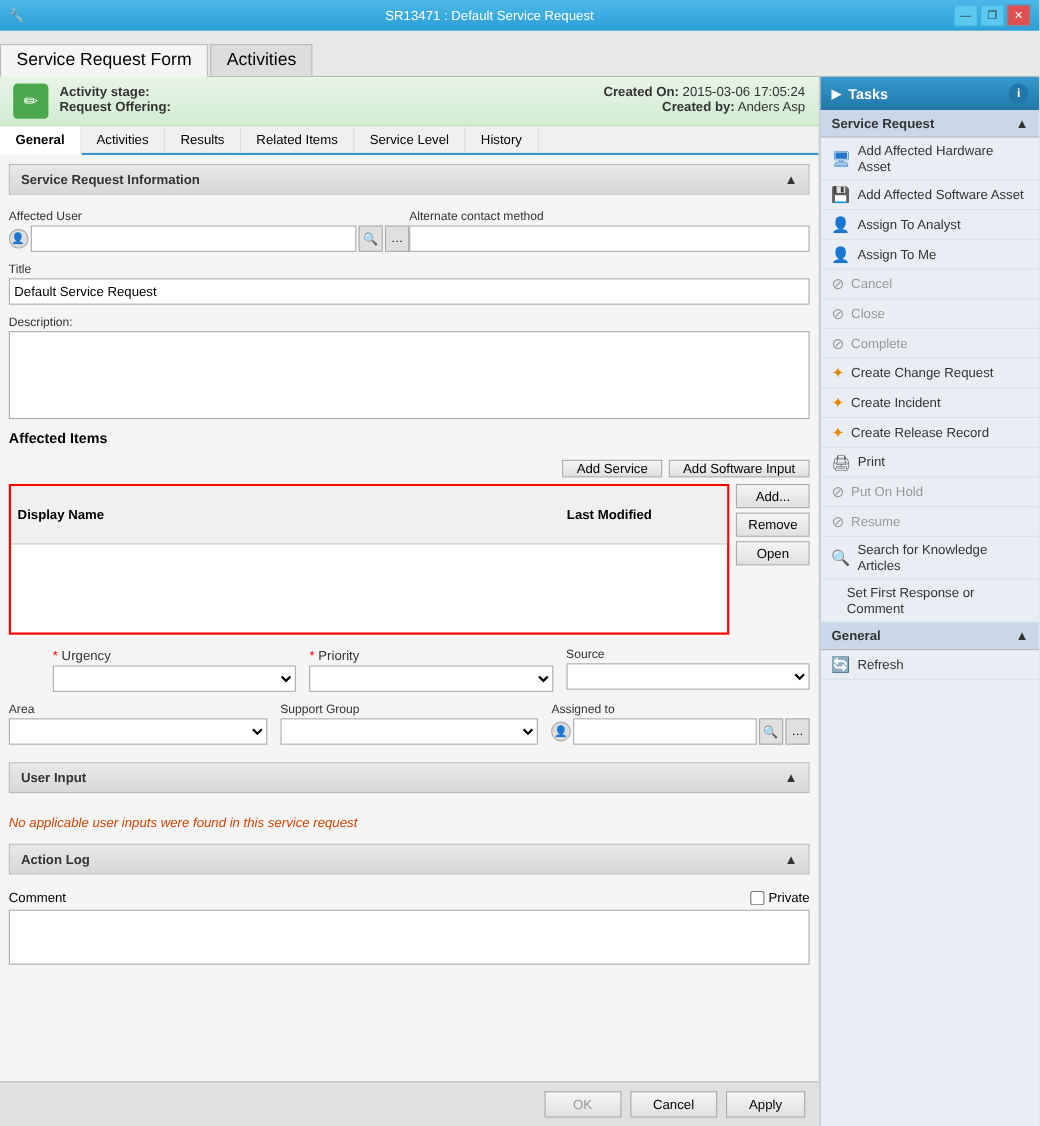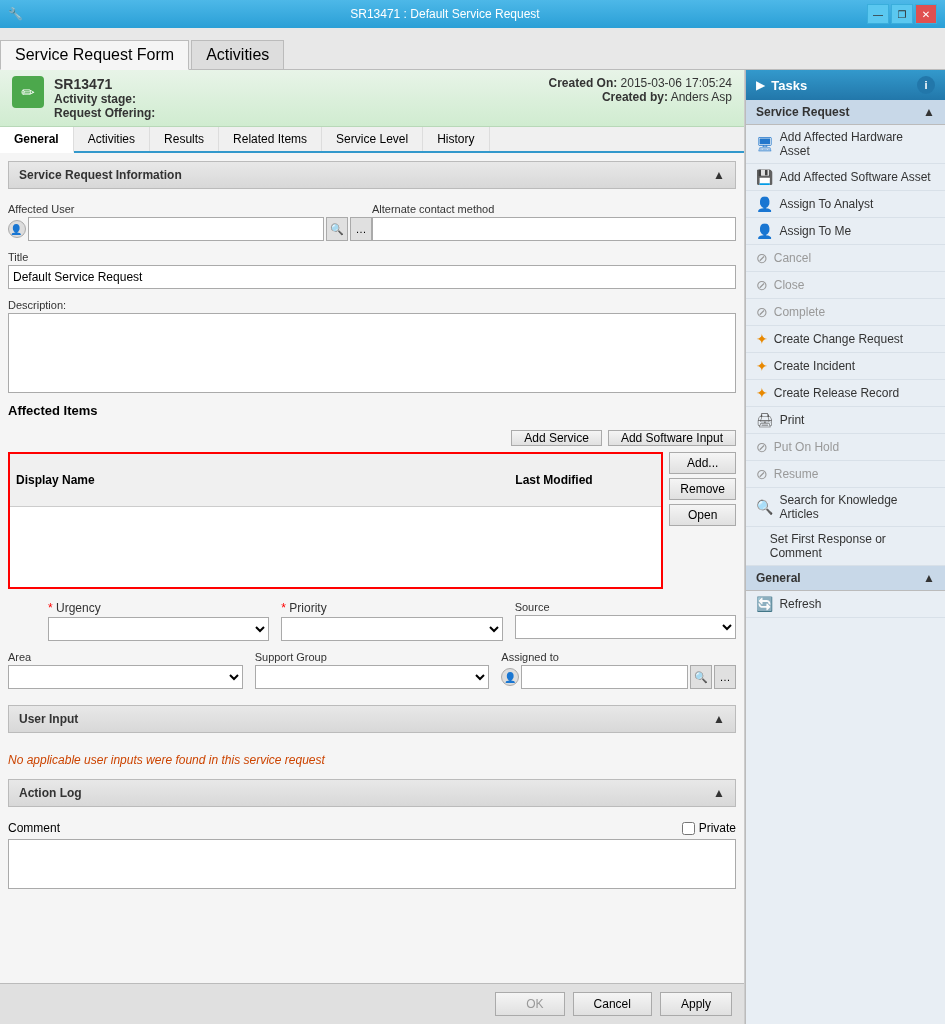--- a/index.html
+++ b/index.html
@@ -278,21 +278,20 @@
       justify-content: flex-end;
       gap: 8px;
     }
     .bottom-btn {
       padding: 4px 20px;
       border: 1px solid #aaa;
       background: linear-gradient(to bottom, #f5f5f5, #e0e0e0);
       cursor: pointer;
       font-size: 12px;
       min-width: 70px;
-      text-align: right;
     }
     .bottom-btn.disabled { color: #999; cursor: default; }
 
     
     .user-input-message {
       color: #cc4400;
       font-size: 12px;
       padding: 6px 0;
       font-style: italic;
     }
@@ -347,21 +346,20 @@
 
 <div class="main-container">
 
   <div class="left-panel">
 
     <div class="sr-header">
       <div class="sr-icon">
         <span class="sr-icon-pencil">✏</span>
       </div>
       <div class="sr-meta">
-        <div style="font-size:14px;font-weight:bold;color:#333;">SR13471</div>
         <div>
           <span class="sr-meta-label">Activity stage:</span>
           <span class="sr-meta-value"></span>
         </div>
         <div>
           <span class="sr-meta-label">Request Offering:</span>
           <span class="sr-meta-value"></span>
         </div>
       </div>
       <div class="sr-meta-right">

